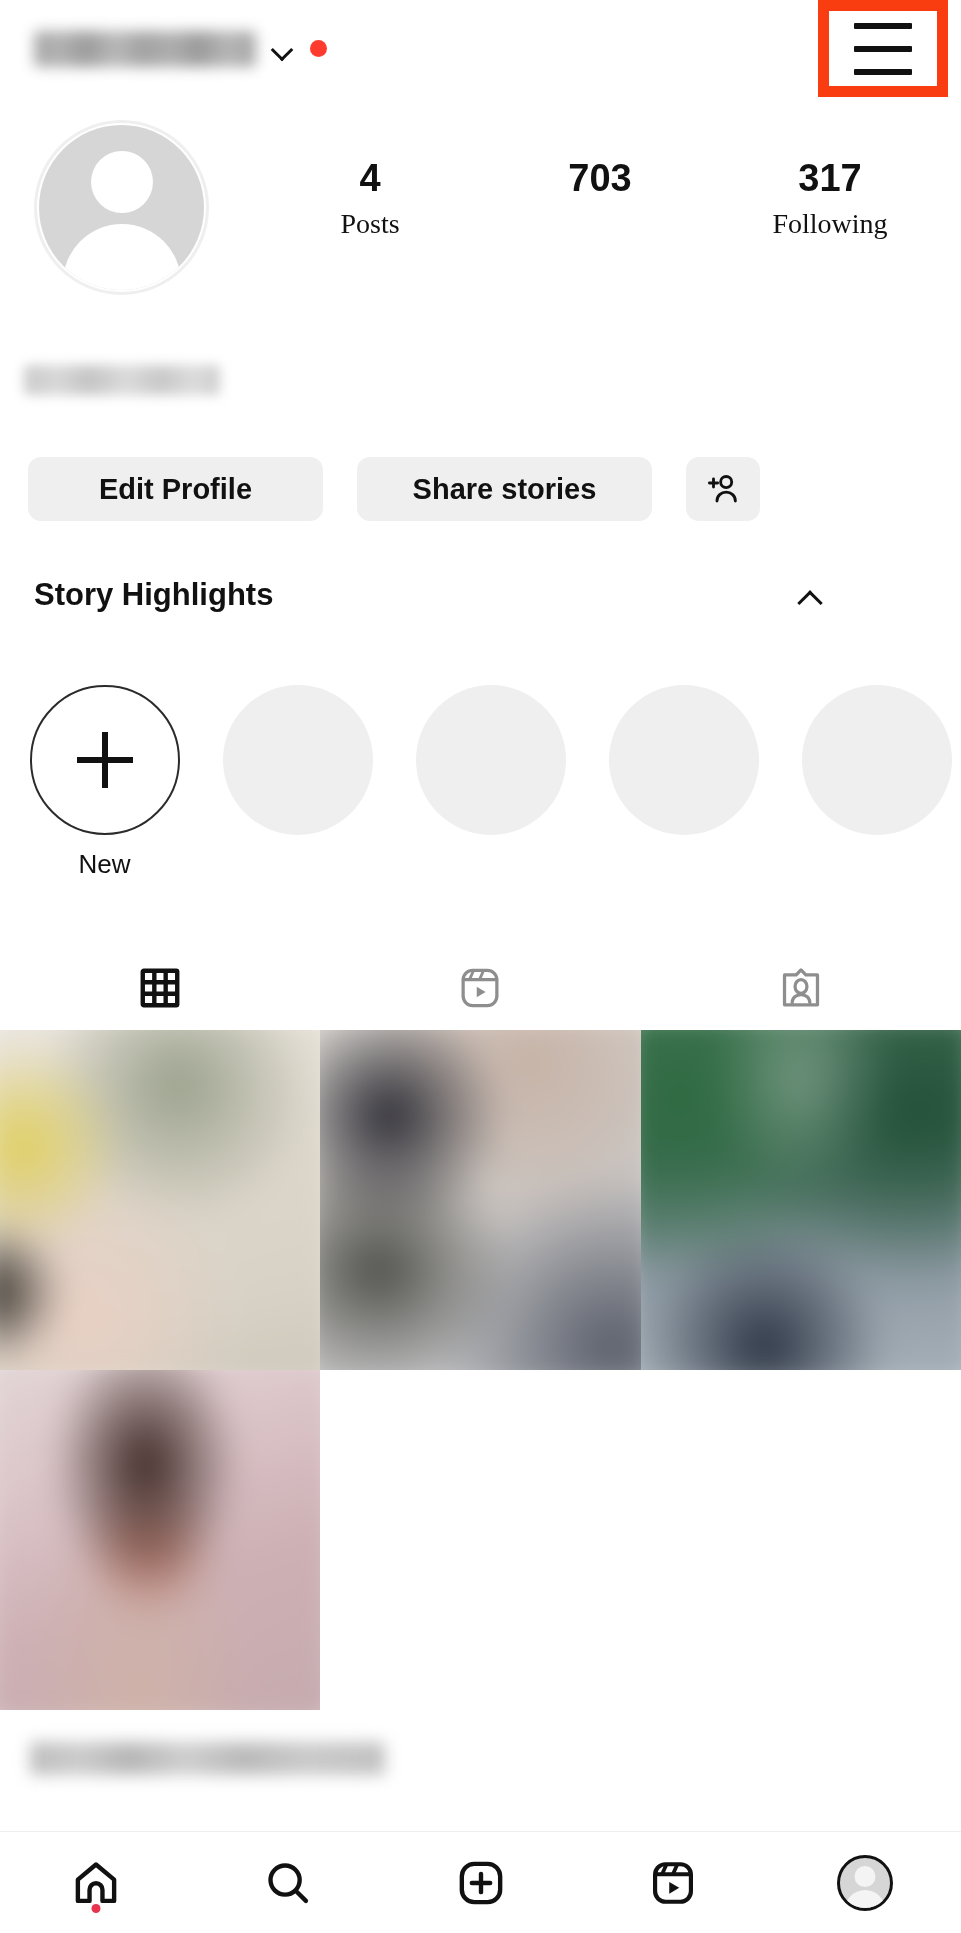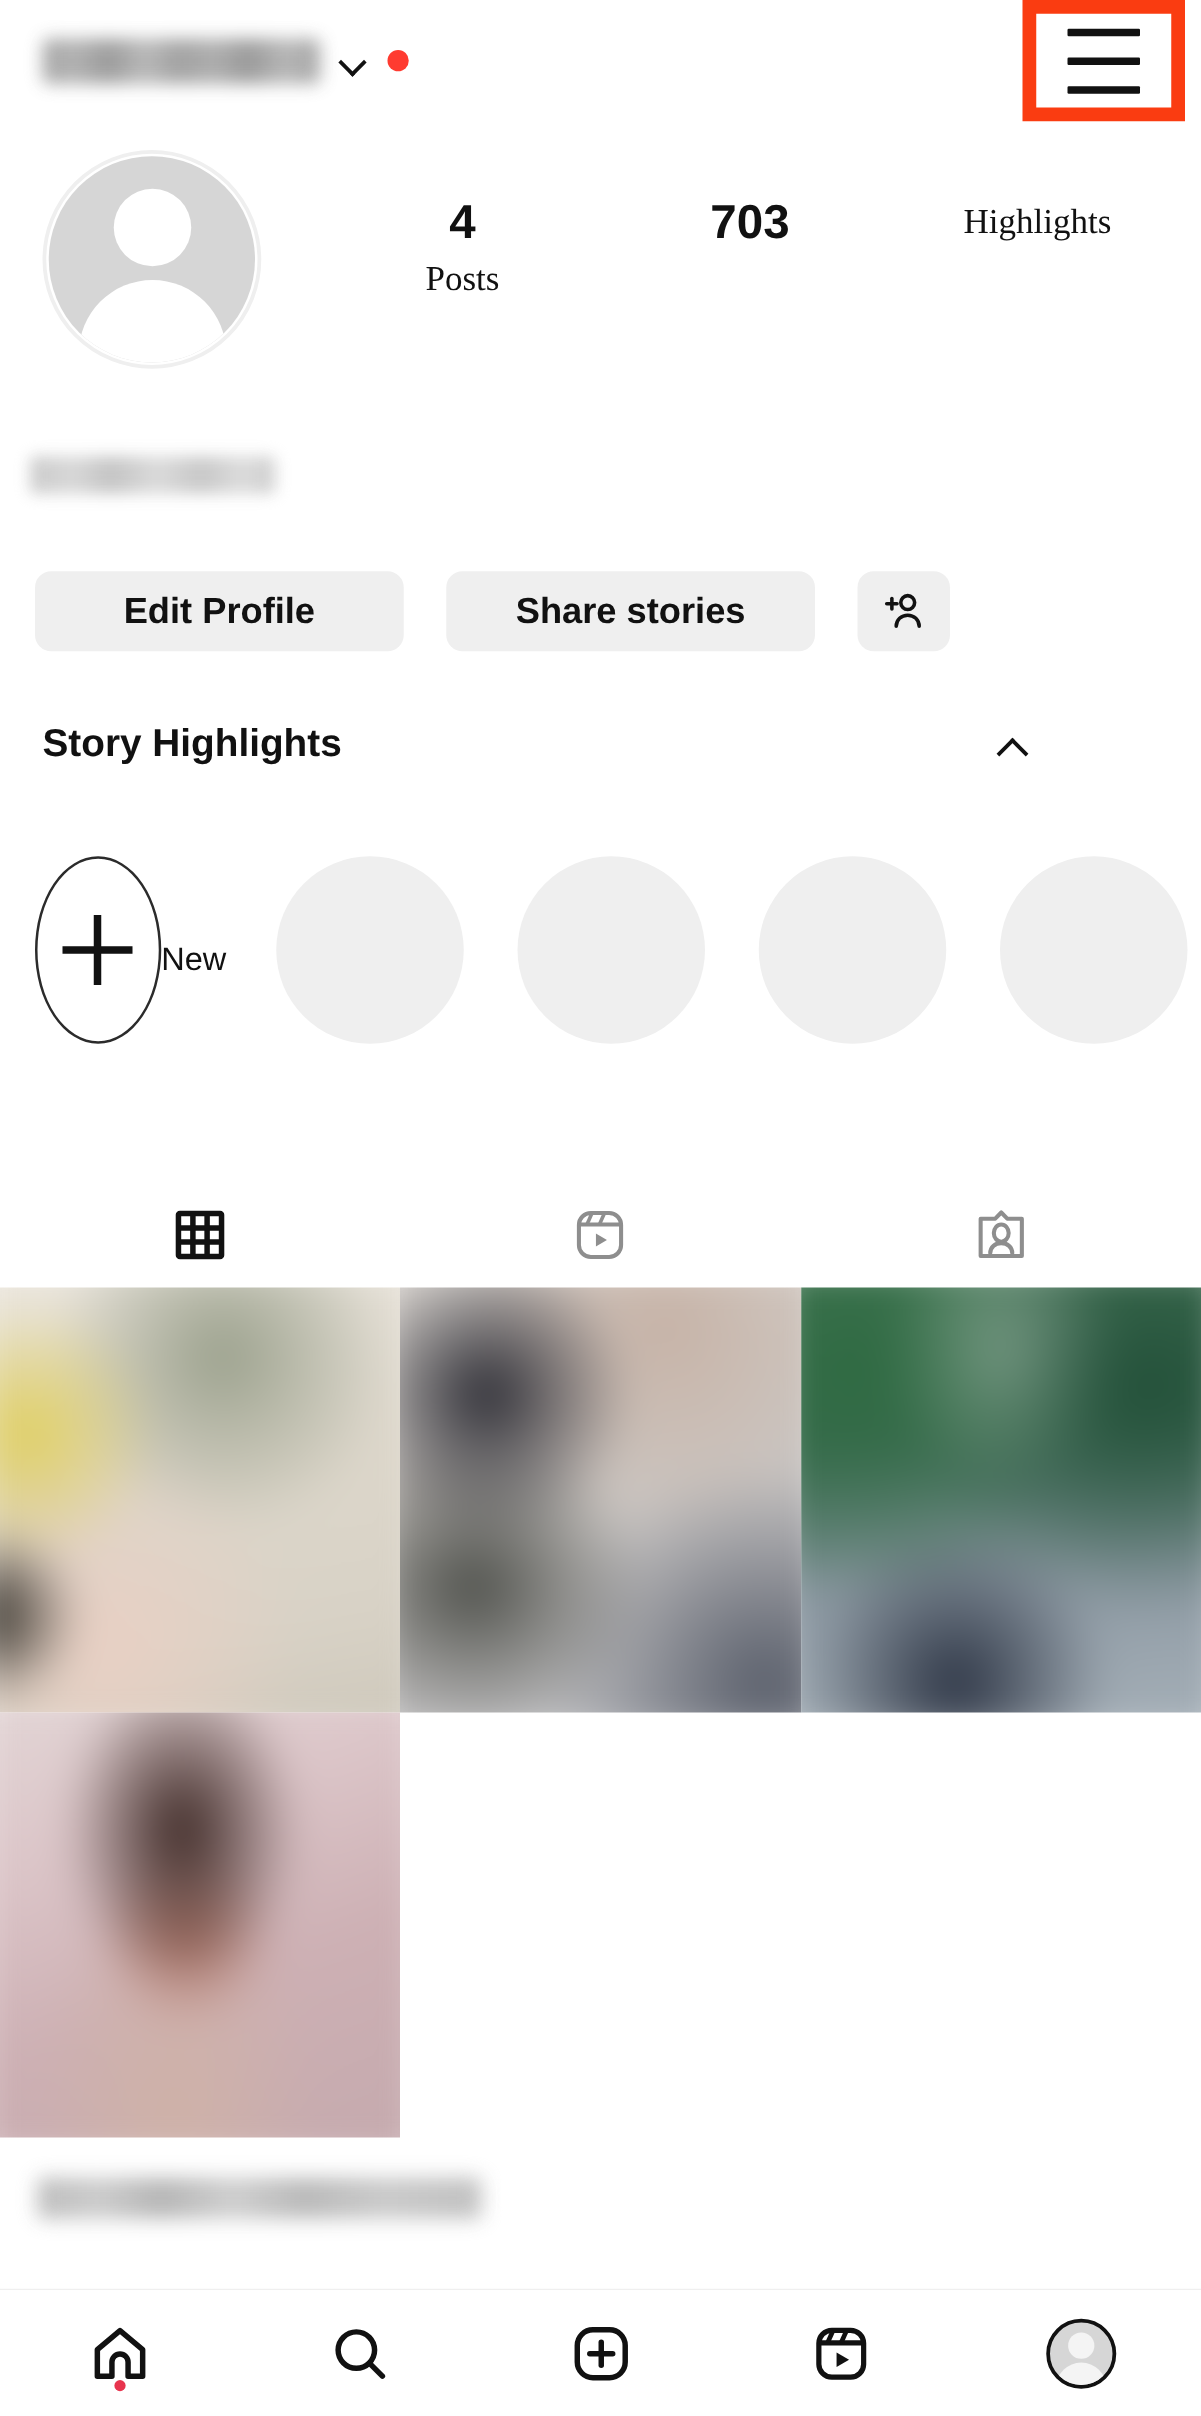--- a/index.html
+++ b/index.html
@@ -267,21 +267,21 @@
     height: 180px;
     display: flex;
     align-items: flex-start;
     gap: 40px;
     padding-left: 28px;
   }
   .hl-item {
     width: 153px;
     flex: none;
     display: flex;
-    flex-direction: row;
+    flex-direction: column;
     align-items: center;
   }
   .hl-new-circle {
     width: 150px; height: 150px;
     border-radius: 50%;
     border: 2.5px solid #2b2b2b;
     background: #ffffff;
     position: relative;
     cursor: pointer;
   }
@@ -492,21 +492,22 @@
 
     <div class="stats">
       <div class="stat">
         <div class="stat-value">4</div>
         <div class="stat-label">Posts</div>
       </div>
       <div class="stat">
         <div class="stat-value">703</div>
       </div>
       <div class="stat">
-        <div class="stat-label">Highlights</div>
+        <div class="stat-value">317</div>
+        <div class="stat-label">Following</div>
       </div>
     </div>
 
     <div class="display-name-blur"></div>
   </div>
 
   <div class="actions-row">
     <button class="pill-btn">Edit Profile</button>
     <button class="pill-btn">Share stories</button>
     <button class="square-btn">

